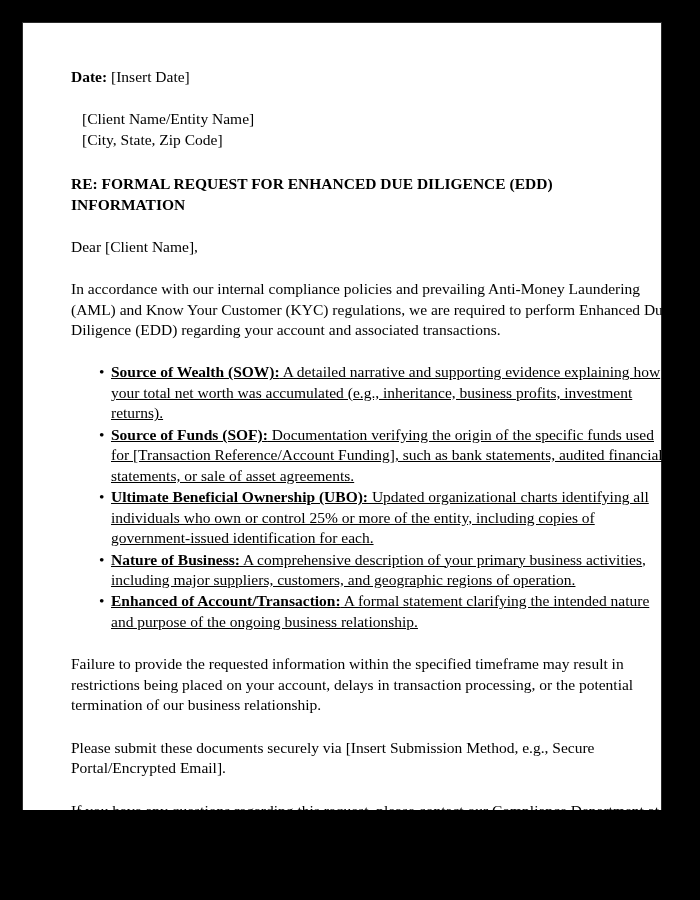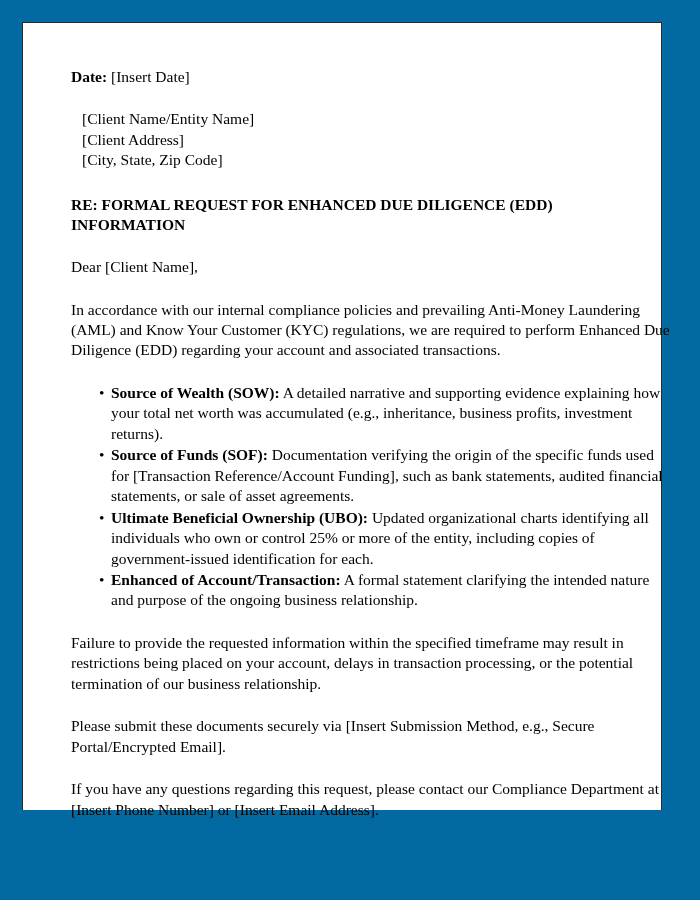--- a/index.html
+++ b/index.html
@@ -13,21 +13,21 @@
     height: 900px;
     overflow: hidden;
     font-family: "Liberation Serif", "DejaVu Serif", serif;
     color: #000000;
   }
 
   .page-canvas {
     position: relative;
     width: 700px;
     height: 900px;
-    background: #0369a1;
+    background: #000000;
   }
 
   
   .page-frame {
     position: absolute;
     left: 22px;
     top: 22px;
     width: 640px;
     height: 788px;
     box-sizing: border-box;
@@ -77,20 +77,21 @@
   ul.req-list {
     list-style: none;
     margin: 0 0 22px 0;
     padding: 0;
   }
   ul.req-list > li {
     position: relative;
     padding-left: 40px;
     margin: 0 0 1px 0;
     line-height: 1.32;
+    text-decoration: underline;
   }
   ul.req-list > li::before {
     content: "\2022";
     position: absolute;
     left: 28px;
     top: 0;
     font-size: 15.5px;
     line-height: 1.32;
   }
   .lead {
@@ -107,21 +108,20 @@
 
     <div class="page-body">
 
       <p class="date-line">
         <b>Date:</b>
         <span>[Insert Date]</span>
       </p>
 
       <div class="addr-block">
         <div>[Client Name/Entity Name]</div>
-        <div>[Client Address]</div>
         <div>[City, State, Zip Code]</div>
       </div>
 
       <p class="subject">RE: FORMAL REQUEST FOR ENHANCED DUE DILIGENCE (EDD) INFORMATION</p>
 
       <p class="salutation">Dear [Client Name],</p>
 
       <p class="para">In accordance with our internal compliance policies and prevailing Anti-Money Laundering (AML) and Know Your Customer (KYC) regulations, we are required to perform Enhanced Due Diligence (EDD) regarding your account and associated transactions.</p>
 
 
@@ -129,20 +129,23 @@
         <li>
           <span class="lead">Source of Wealth (SOW):</span><span> A detailed narrative and supporting evidence explaining how your total net worth was accumulated (e.g., inheritance, business profits, investment returns).</span>
         </li>
         <li>
           <span class="lead">Source of Funds (SOF):</span><span> Documentation verifying the origin of the specific funds used for [Transaction Reference/Account Funding], such as bank statements, audited financial statements, or sale of asset agreements.</span>
         </li>
         <li>
           <span class="lead">Ultimate Beneficial Ownership (UBO):</span><span> Updated organizational charts identifying all individuals who own or control 25% or more of the entity, including copies of government-issued identification for each.</span>
         </li>
         <li>
+          <span class="lead">Nature of Business:</span><span> A comprehensive description of your primary business activities, including major suppliers, customers, and geographic regions of operation.</span>
+        </li>
+        <li>
           <span class="lead">Enhanced of Account/Transaction:</span><span> A formal statement clarifying the intended nature and purpose of the ongoing business relationship.</span>
         </li>
       </ul>
 
       <p class="para">Failure to provide the requested information within the specified timeframe may result in restrictions being placed on your account, delays in transaction processing, or the potential termination of our business relationship.</p>
 
       <p class="para">Please submit these documents securely via [Insert Submission Method, e.g., Secure Portal/Encrypted Email].</p>
 
       <p class="para">If you have any questions regarding this request, please contact our Compliance Department at [Insert Phone Number] or [Insert Email Address].</p>
 

